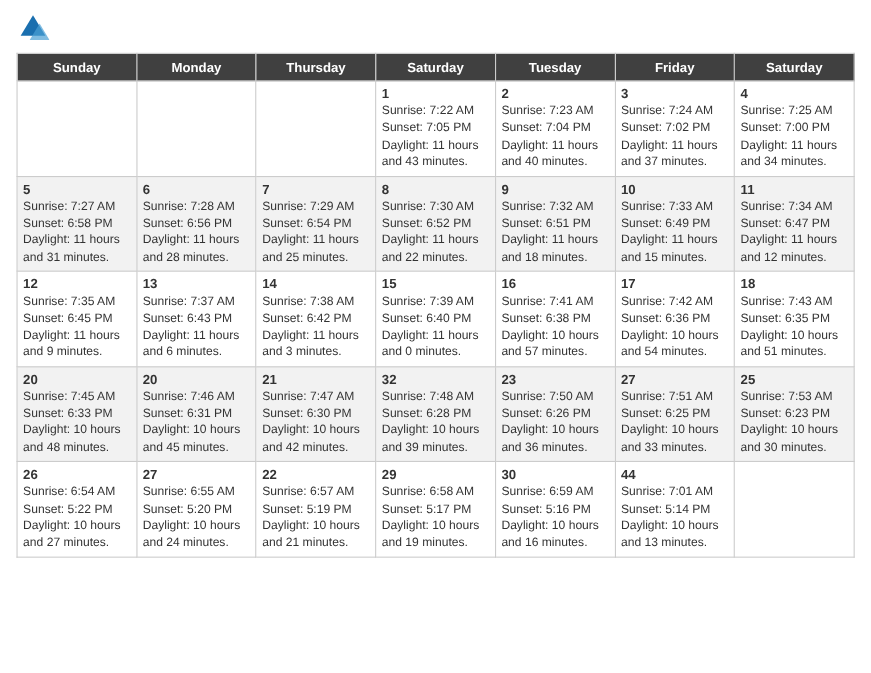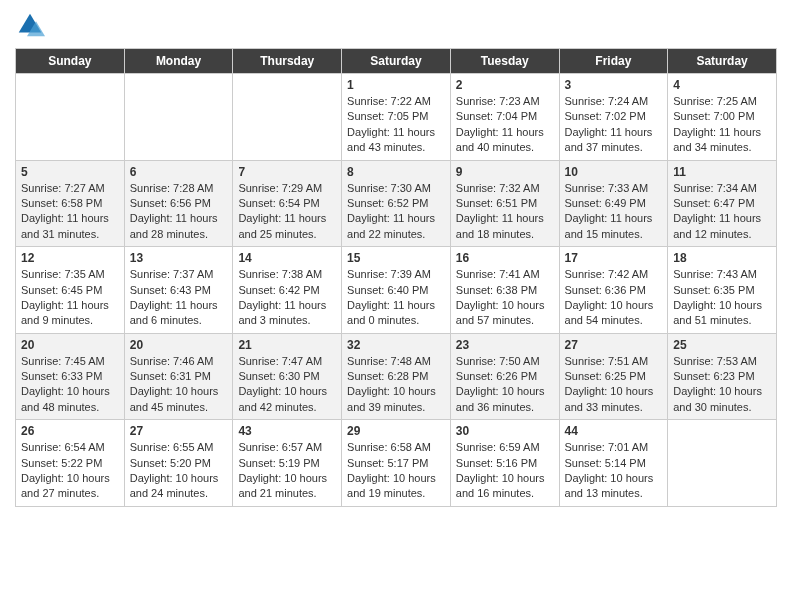--- a/index.html
+++ b/index.html
@@ -172,21 +172,21 @@
         <tr>
           <td>
             <span class="day-num">26</span>
             <div class="day-info">Sunrise: 6:54 AM<br>Sunset: 5:22 PM<br>Daylight: 10 hours and 27 minutes.</div>
           </td>
           <td>
             <span class="day-num">27</span>
             <div class="day-info">Sunrise: 6:55 AM<br>Sunset: 5:20 PM<br>Daylight: 10 hours and 24 minutes.</div>
           </td>
           <td>
-            <span class="day-num">43</span>
+            <span class="day-num">22</span>
             <div class="day-info">Sunrise: 6:57 AM<br>Sunset: 5:19 PM<br>Daylight: 10 hours and 21 minutes.</div>
           </td>
           <td>
             <span class="day-num">29</span>
             <div class="day-info">Sunrise: 6:58 AM<br>Sunset: 5:17 PM<br>Daylight: 10 hours and 19 minutes.</div>
           </td>
           <td>
             <span class="day-num">30</span>
             <div class="day-info">Sunrise: 6:59 AM<br>Sunset: 5:16 PM<br>Daylight: 10 hours and 16 minutes.</div>
           </td>

